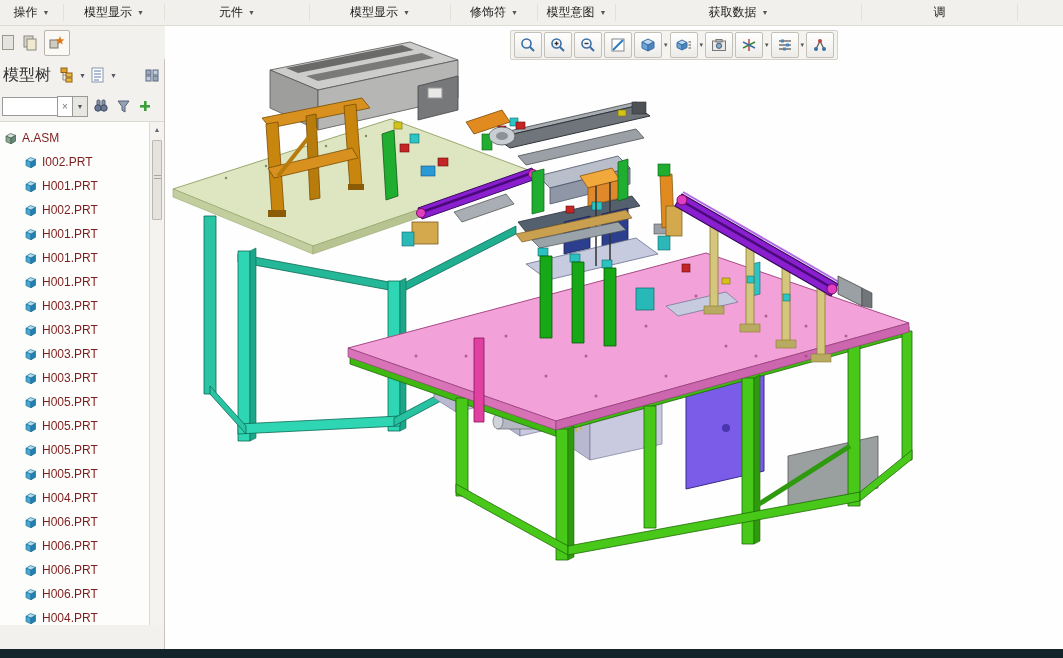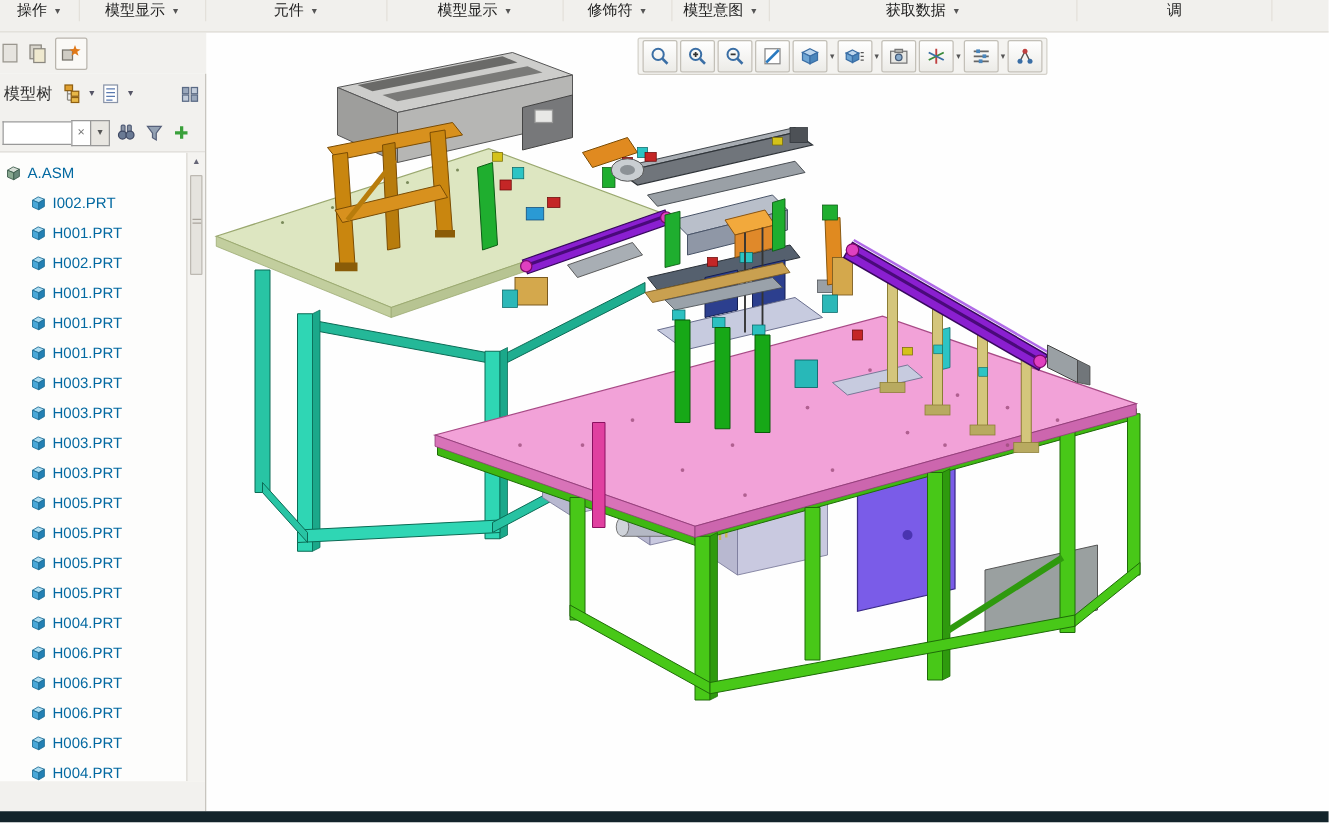--- a/index.html
+++ b/index.html
@@ -1,20 +1,20 @@
 <!DOCTYPE html>
 <html><head>
 <meta charset="utf-8">
 <style>
   html,body{margin:0;padding:0;}
   .app{position:relative;width:1063px;height:658px;overflow:hidden;background:#fefefe;
        font-family:"Liberation Sans","DejaVu Sans",sans-serif;color:#222;}
   
   .menubar{position:absolute;left:0;top:0;width:1063px;height:25px;background:#f1f0ed;
-           border-bottom:1px solid #dedbd5;display:flex;align-items:flex-start;z-index:30;font-family:Liberation Serif, serif;}
+           border-bottom:1px solid #dedbd5;display:flex;align-items:center;z-index:30;}
   .menu-item{display:flex;align-items:center;justify-content:center;font-size:12px;color:#1d1d1d;
              border-right:1px solid #e3e0da;cursor:default;white-space:nowrap;}
   .menu-item:nth-child(1){width:63px}.menu-item:nth-child(2){width:100px}
   .menu-item:nth-child(3){width:144px}.menu-item:nth-child(4){width:140px}
   .menu-item:nth-child(5){width:86px}.menu-item:nth-child(6){width:77px}
   .menu-item:nth-child(7){width:245px}.menu-item:nth-child(8){width:155px}
   .menu-item:nth-child(9){flex:1;border-right:none;justify-content:flex-start;padding-left:26px;}
   .marr{font-size:7px;color:#555;margin-left:5px;}
   
   .quickstrip{position:absolute;left:0;top:26px;width:165px;height:33px;background:#f2f1ee;z-index:20;
@@ -25,36 +25,36 @@
   
   .view-toolbar{position:absolute;left:510px;top:30px;height:28px;display:flex;align-items:center;
                 z-index:40;background:#f4f3f0;border:1px solid #d4d1ca;border-radius:2px;padding:0 2px;}
   .vt-btn{width:26px;height:24px;margin:0 1px;border:1px solid #c3c0b8;background:linear-gradient(#ffffff,#ecebe7);
           border-radius:2px;display:flex;align-items:center;justify-content:center;}
   .vt-arr{font-size:7px;color:#555;margin:0 1px;}
   
   .sidebar{position:absolute;left:0;top:59px;width:165px;height:590px;background:#f2f1ee;
            border-right:1px solid #c8c5bf;box-sizing:border-box;z-index:20;}
   .sb-head1{height:32px;display:flex;align-items:center;padding:0 3px;gap:3px;}
-  .sb-title{font-size:13px;color:#333;margin-right:4px;}
+  .sb-title{font-size:16px;color:#333;margin-right:4px;}
   .sb-ic{display:flex;align-items:center;justify-content:center;width:18px;height:18px;}
   .sb-arr{font-size:7px;color:#556;}
   .sb-head2{height:30px;display:flex;align-items:center;padding:0 2px;gap:4px;}
   .combo{display:flex;align-items:center;height:19px;}
   .combo input{width:50px;height:17px;border:1px solid #999;border-right:none;font-size:11px;padding:0 2px;outline:none;}
   .combo-clear{width:14px;height:19px;border:1px solid #999;border-right:none;background:#fff;
                font-size:10px;color:#777;display:flex;align-items:center;justify-content:center;}
   .combo-dd{width:14px;height:19px;border:1px solid #999;background:#e8e6e1;font-size:7px;color:#555;
             display:flex;align-items:center;justify-content:center;}
   .tree-wrap{position:relative;height:503px;background:#fdfdfc;border-top:1px solid #dcd9d3;overflow:hidden;}
   .tree-list{position:absolute;left:0;top:0;right:15px;bottom:0;padding-top:4px;overflow:hidden;}
   .tree-row{height:24px;display:flex;align-items:center;padding-left:24px;cursor:default;}
   .tree-row.root{padding-left:4px;}
   .tree-row svg{margin-right:5px;flex:0 0 auto;}
-  .tlbl{font-size:12px;color:#0369a1;white-space:nowrap;}
+  .tlbl{font-size:12px;color:#7f1d1d;white-space:nowrap;}
   
   .vscroll{position:absolute;right:0;top:0;width:15px;bottom:0;background:#f4f3f0;border-left:1px solid #dcd9d4;box-sizing:border-box;}
   .vs-up{height:15px;display:flex;align-items:center;justify-content:center;font-size:7px;color:#667;}
   .vs-thumb{position:absolute;left:2px;right:2px;top:18px;height:78px;background:#e5e3de;border:1px solid #bdb9b2;border-radius:1px;}
   .vs-grip{margin:34px auto 0;width:7px;border-top:1px solid #a9a49c;border-bottom:1px solid #a9a49c;height:2px;}
   
   .viewport{position:absolute;left:166px;top:26px;width:897px;height:623px;background:#fefefe;overflow:hidden;z-index:10;}
   
   .statusbar{position:absolute;left:0;top:649px;width:1063px;height:9px;background:#13242b;z-index:50;}
 </style>

